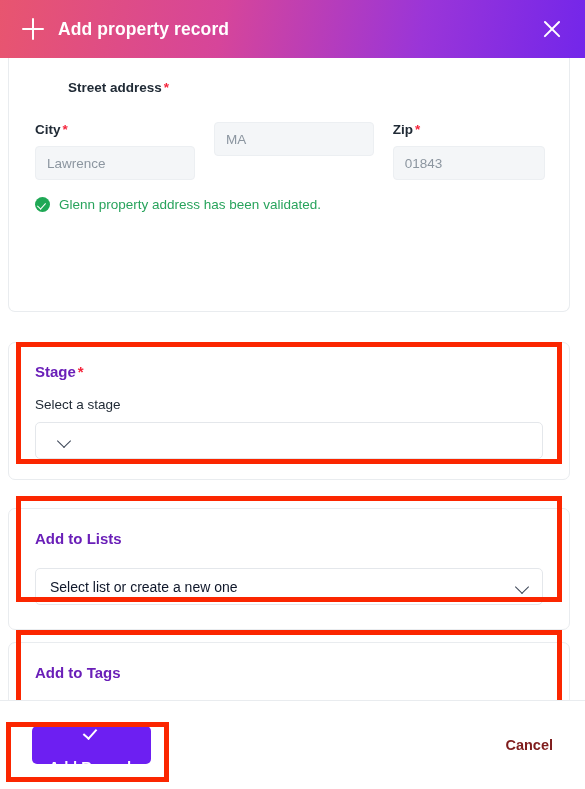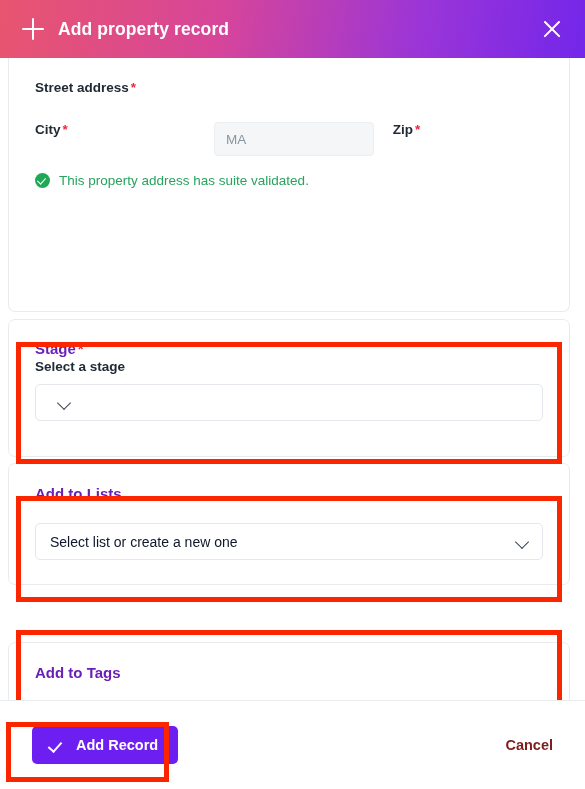--- a/index.html
+++ b/index.html
@@ -93,22 +93,22 @@
   .card {
     position: absolute;
     left: 8px;
     width: 562px;
     background: #ffffff;
     border: 1px solid #e9ecef;
     border-radius: 7px;
   }
 
   .card-address { top: 0px;   height: 254px; border-top: none; border-radius: 0 0 7px 7px; }
-  .card-stage   { top: 261px; height: 138px; }
-  .card-lists   { top: 405px; height: 122px; }
+  .card-stage   { top: 284px; height: 138px; }
+  .card-lists   { top: 450px; height: 122px; }
   .card-tags    { top: 564px; height: 122px; margin-top: 20px; }
 
   
   .annotation {
     position: absolute;
     border: 5px solid #fb2600;
     pointer-events: none;
     z-index: 9;
   }
   .ann-stage { left: 16px; top: 284px; width: 546px; height: 122px; }
@@ -134,21 +134,21 @@
     border-radius: 4px;
     font-family: "Liberation Sans", sans-serif;
     font-size: 13.5px;
     color: #8c96a0;
     padding: 0 11px;
     outline: none;
   }
   .text-input::placeholder { color: #8c96a0; }
 
   .addr-wrap { padding: 22px 24px 0 26px; }
-  .addr-row-1 { display: flex; gap: 28px; }
+  .addr-row-1 { display: flex; gap: 28px; margin-left: 33px; }
   .col-street { width: 357px; }
   .col-apt    { width: 138px; }
 
   .addr-row-2 { display: flex; gap: 19px; margin-top: 18px; }
   .col-city  { width: 166px; }
   .col-state { width: 166px; }
   .col-zip   { width: 158px; }
 
   .validated {
     display: flex;
@@ -188,23 +188,23 @@
     font-size: 15px;
     font-weight: bold;
     color: #6a1fb8;
     margin-bottom: 0;
     line-height: 1.2;
   }
   .section-title .req { color: #f5253c; }
 
   .sub-label {
     font-size: 13.5px;
-    font-weight: bold;
+    font-weight: normal;
     color: #212b36;
-    margin-top: 1px;
+    margin-top: 16px;
     margin-bottom: 9px;
     display: block;
     line-height: 1.2;
   }
 
   .select-box {
     width: 100%;
     height: 37px;
     background: #ffffff;
     border: 1px solid #e4e7eb;
@@ -261,22 +261,23 @@
     color: #ffffff;
     border: none;
     border-radius: 5px;
     height: 38px;
     padding: 0 20px 0 17px;
     font-family: "Liberation Sans", sans-serif;
     font-size: 14.5px;
     font-weight: bold;
     display: flex;
     align-items: center;
-    gap: 14px;
+    gap: 20px;
     cursor: pointer;
+    flex-direction: column;
   }
   .btn-check {
     width: 13px;
     height: 13px;
     position: relative;
     flex: 0 0 13px;
   }
   .btn-check::after {
     content: "";
     position: absolute;
@@ -329,32 +330,34 @@
 
         <div class="addr-row-1">
           <div class="col-street">
             <label class="field-label"><span>Street address</span><span class="req">*</span></label>
           </div>
         </div>
 
         <div class="addr-row-2">
           <div class="col-city">
             <label class="field-label"><span>City</span><span class="req">*</span></label>
+            <input class="text-input" type="text" placeholder="Lawrence" style="">
           </div>
           <div class="col-state">
             <input class="text-input" type="text" placeholder="MA" style="">
           </div>
           <div class="col-zip">
             <label class="field-label"><span>Zip</span><span class="req">*</span></label>
+            <input class="text-input" type="text" placeholder="01843" style="">
           </div>
         </div>
 
         <div class="validated">
           <span class="check-circle"></span>
-          <span class="validated-text">This property address has suite validated.</span>
+          <span class="validated-text">Glenn property address has been validated.</span>
         </div>
 
       </div>
     </div>
 
     <div class="card card-stage">
       <div class="section-inner">
         <div class="section-title"><span>Stage</span><span class="req">*</span></div>
         <label class="sub-label">Select a stage</label>
         <div class="select-box">

